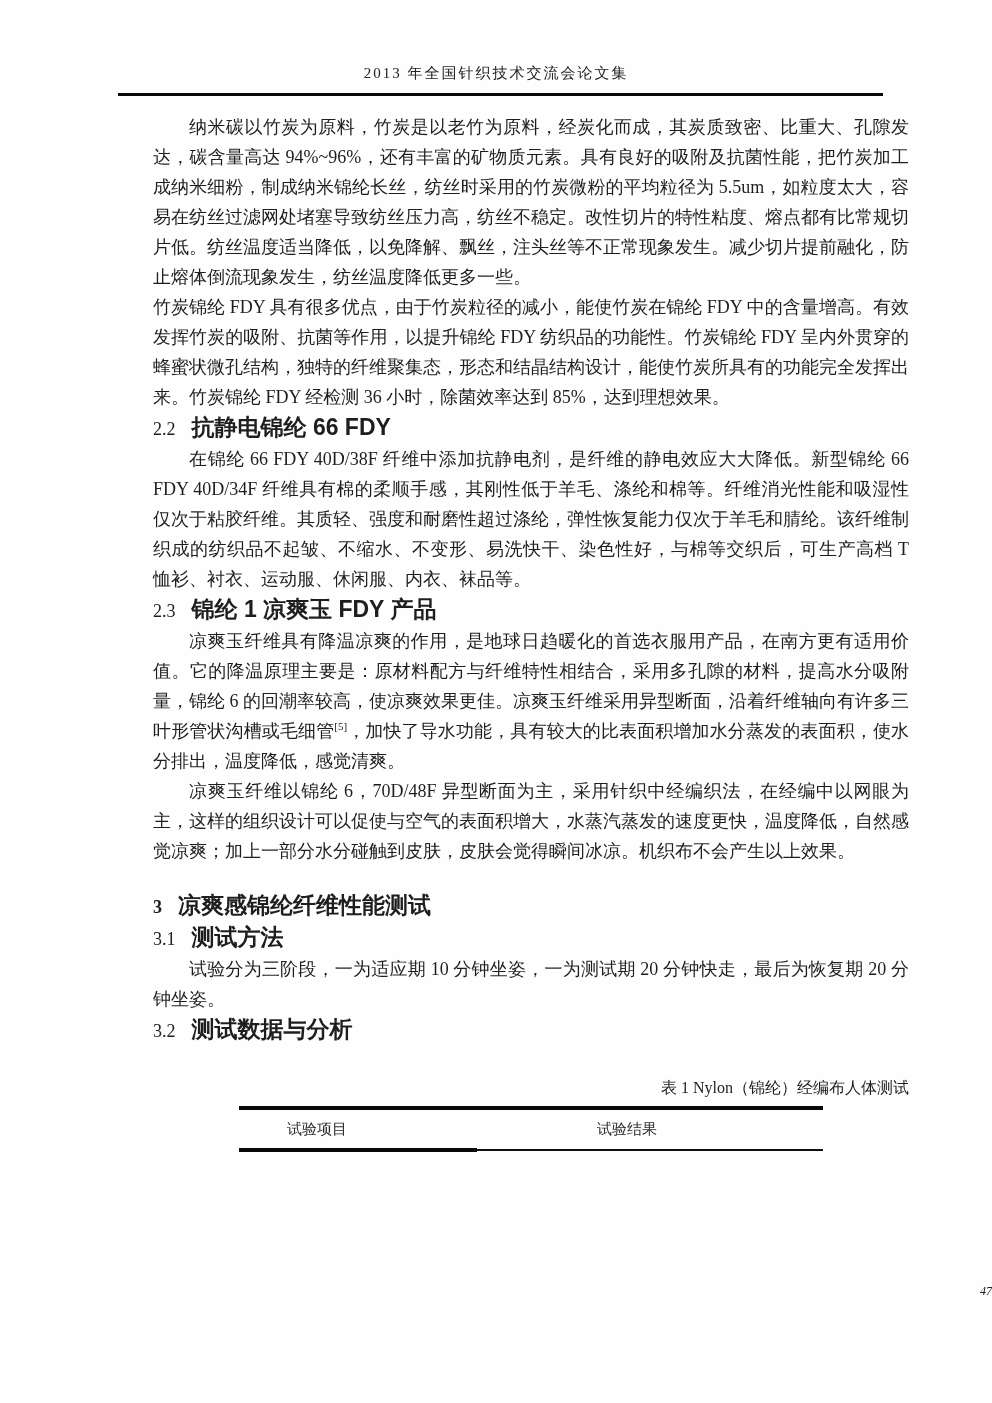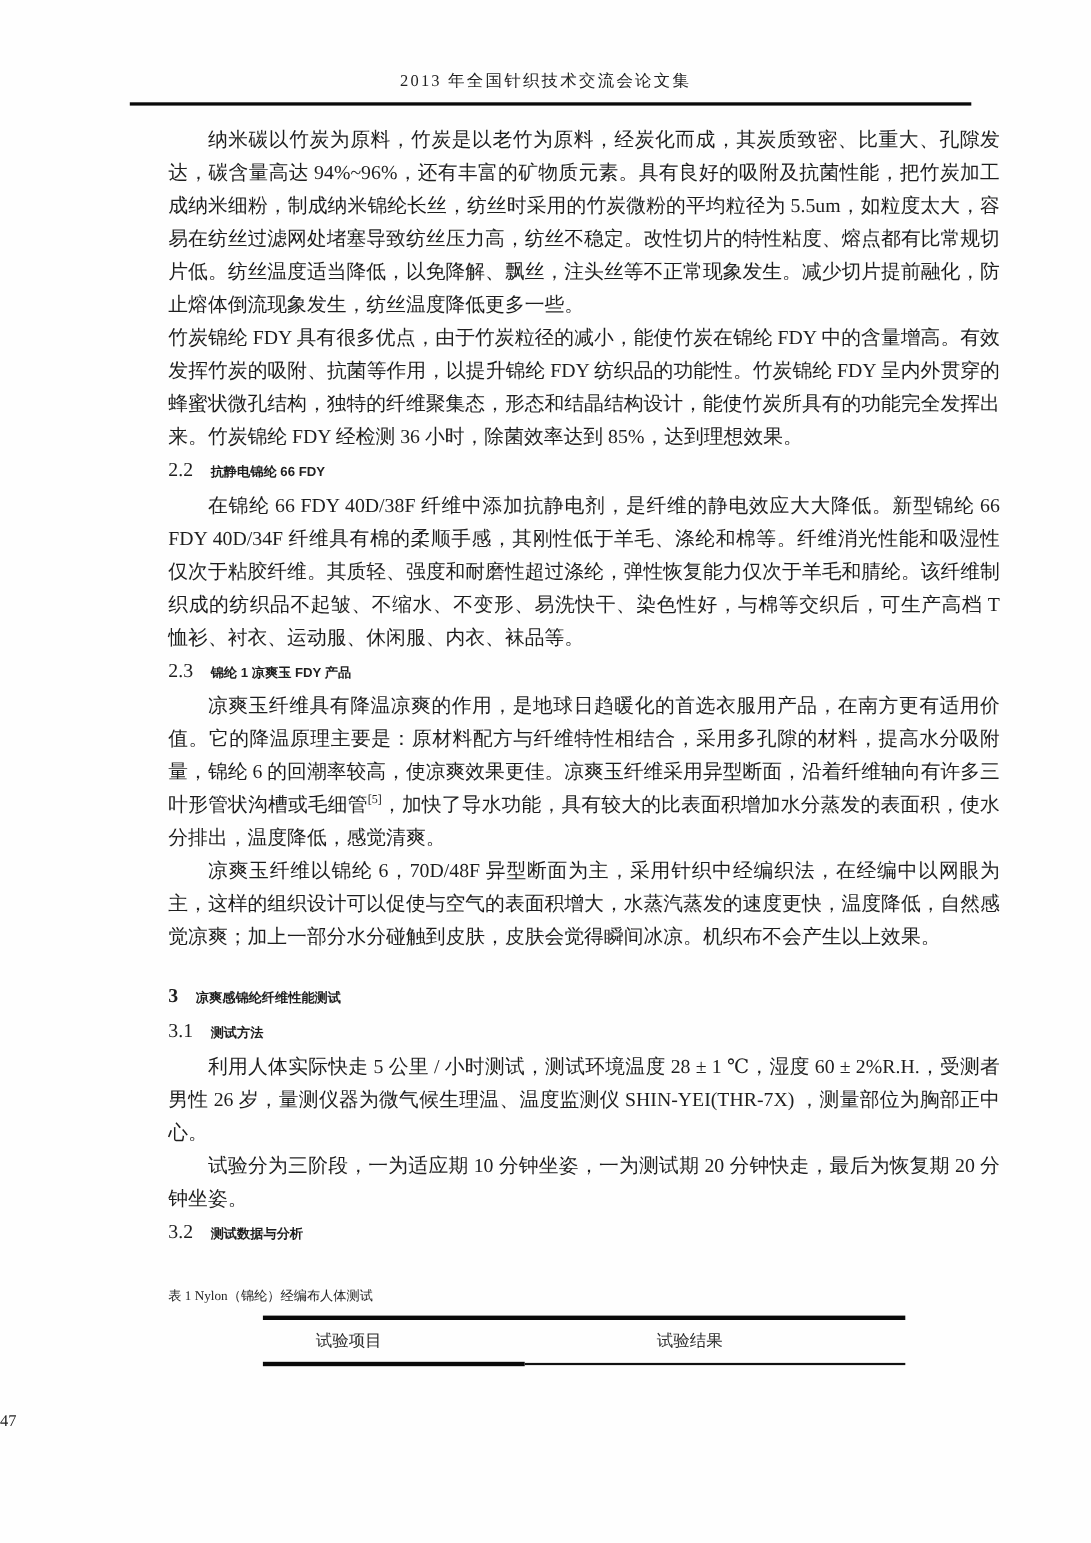--- a/index.html
+++ b/index.html
@@ -41,29 +41,29 @@
     white-space:nowrap;
   }
   .h-sub .num{
     font-weight:normal;
     font-family:"Liberation Serif","DejaVu Serif",serif;
     margin-right:16px;
   }
   .h-sub .ttl{
     font-weight:700;
     font-family:"Liberation Sans","DejaVu Sans",sans-serif;
-    font-size:12px;
+    font-size:23px;
   }
   .h-main{margin-top:24px;}
   .h-main .num{font-weight:700;}
   sup.ref{font-size:11px;line-height:0;vertical-align:super;}
   .table-caption{
     margin:30px 0 0 0;
-    text-align:left;
-    font-size:12px;
+    text-align:right;
+    font-size:16px;
     line-height:24px;
   }
   .results-table{
     width:584px;
     margin:6px auto 0 auto;
   }
   .tbl-top-rule{height:4px;background:#0a0a0a;}
   .tbl-head-row{
     display:flex;
     align-items:center;
@@ -72,23 +72,24 @@
     color:#2a2a2a;
     gap:36px;
   }
   .tbl-head-cell-left{width:156px;text-align:center;}
   .tbl-head-cell-right{flex:1;text-align:center;}
   .tbl-bottom-rule{display:flex;align-items:flex-start;}
   .tbl-bottom-rule .seg-left{width:238px;height:4px;background:#0a0a0a;}
   .tbl-bottom-rule .seg-right{flex:1;height:2px;background:#111;margin-top:1px;}
   .page-number{
     position:absolute;top:1284px;left:0;width:100%;
-    text-align:left;
-    font-size:15px;
+    text-align:right;
+    font-size:12px;
     color:#222;
+    font-style:italic;
   }
 </style>
 </head>
 <body>
 
 <div class="page">
 
   <div class="running-head">2013 年全国针织技术交流会论文集</div>
   <div class="head-rule"></div>
 
@@ -106,21 +107,20 @@
 
 
     <p class="body indent"><span>凉爽玉纤维具有降温凉爽的作用，是地球日趋暖化的首选衣服用产品，在南方更有适用价值。它的降温原理主要是：原材料配方与纤维特性相结合，采用多孔隙的材料，提高水分吸附量，锦纶 6 的回潮率较高，使凉爽效果更佳。凉爽玉纤维采用异型断面，沿着纤维轴向有许多三叶形管状沟槽或毛细管</span><sup class="ref">[5]</sup><span>，加快了导水功能，具有较大的比表面积增加水分蒸发的表面积，使水分排出，温度降低，感觉清爽。</span></p>
 
     <p class="body indent">凉爽玉纤维以锦纶 6，70D/48F 异型断面为主，采用针织中经编织法，在经编中以网眼为主，这样的组织设计可以促使与空气的表面积增大，水蒸汽蒸发的速度更快，温度降低，自然感觉凉爽；加上一部分水分碰触到皮肤，皮肤会觉得瞬间冰凉。机织布不会产生以上效果。</p>
 
     <h4 class="h-sub h-main"><span class="num">3</span><span class="ttl">凉爽感锦纶纤维性能测试</span></h4>
 
     <h4 class="h-sub"><span class="num">3.1</span><span class="ttl">测试方法</span></h4>
 
-    <p class="body indent">利用人体实际快走 5 公里 / 小时测试，测试环境温度 28 ± 1 ℃，湿度 60 ± 2%R.H.，受测者男性 26 岁，量测仪器为微气候生理温、温度监测仪 SHIN-YEI(THR-7X) ，测量部位为胸部正中心。</p>
 
     <p class="body indent">试验分为三阶段，一为适应期 10 分钟坐姿，一为测试期 20 分钟快走，最后为恢复期 20 分钟坐姿。</p>
 
     <h4 class="h-sub"><span class="num">3.2</span><span class="ttl">测试数据与分析</span></h4>
 
     <div class="table-caption">表 1 Nylon（锦纶）经编布人体测试</div>
 
     <div class="results-table">
       <div class="tbl-top-rule"></div>
       <div class="tbl-head-row">

